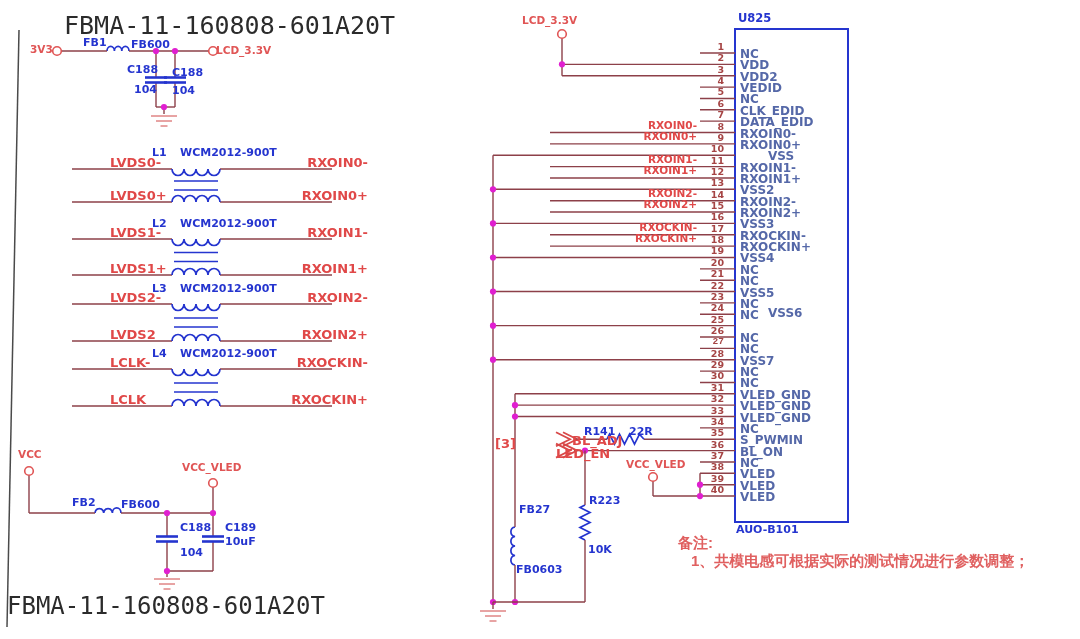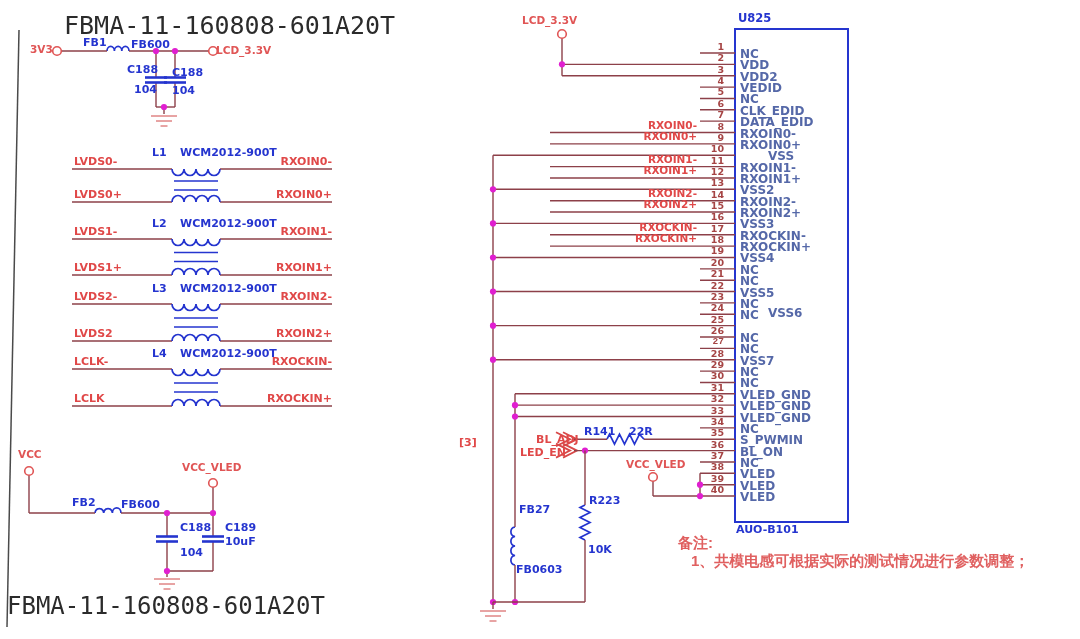--- a/index.html
+++ b/index.html
@@ -1,20 +1,20 @@
 <!DOCTYPE html>
 <html><head>
 <meta charset="utf-8">
 <style>
   html,body{margin:0;padding:0;background:#fff;}
   #canvas{position:relative;width:1080px;height:639px;background:#ffffff;overflow:hidden;
           font-family:"DejaVu Sans",sans-serif;}
   #sch-svg{position:absolute;left:0;top:0;}
   .lbl{position:absolute;line-height:1;white-space:nowrap;}
-  .red{color:#e04848;font-weight:600;font-size:11px;}
+  .red{color:#e04848;font-weight:600;font-size:13px;margin-left:36px;}
   .port{color:#e05555;font-weight:600;font-size:10.5px;}
   .blue{color:#2535cf;font-weight:600;font-size:11px;}
   .pin-num{color:#a64545;font-size:9.5px;width:36px;text-align:right;font-weight:600;}
   .pin-name{color:#5568a8;font-size:12px;font-weight:700;}
   .net{color:#e04848;font-weight:600;font-size:10.5px;width:102px;text-align:right;}
   .out{width:90px;text-align:right;}
   .title{font-family:"DejaVu Sans Mono","Liberation Mono",monospace;color:#2b2b2b;}
   .note{color:#e06060;font-weight:600;font-size:15px;font-family:sans-serif;}
   .w{stroke:#8d4049;stroke-width:1.4;}
   .bl{stroke:#2535cf;stroke-width:1.7;fill:none;}

